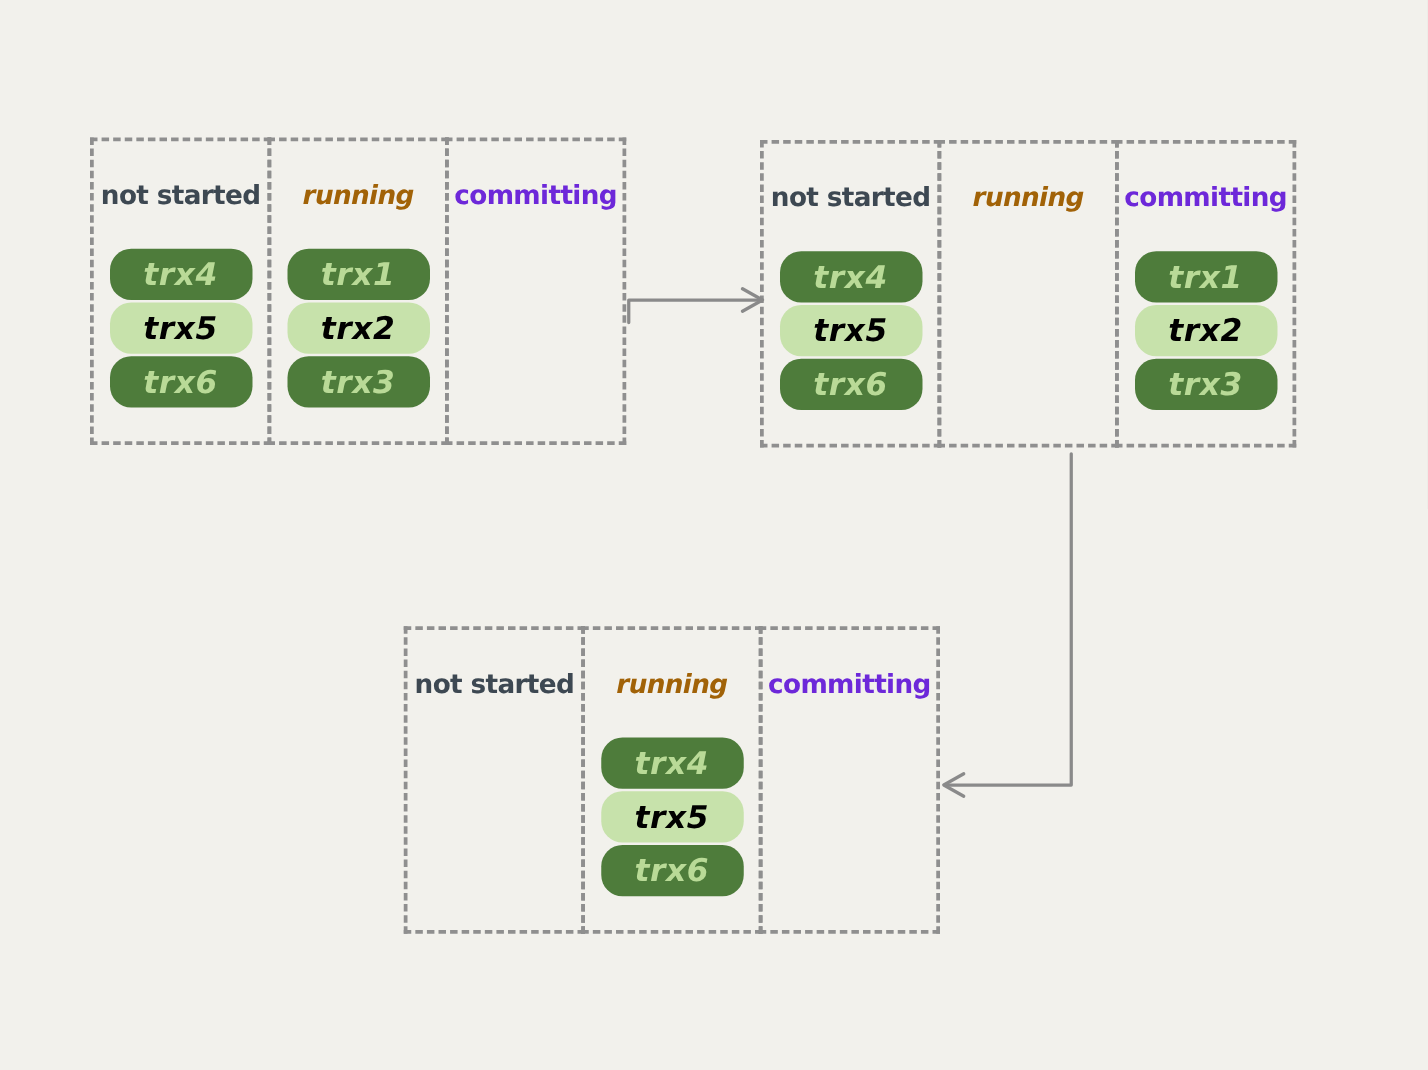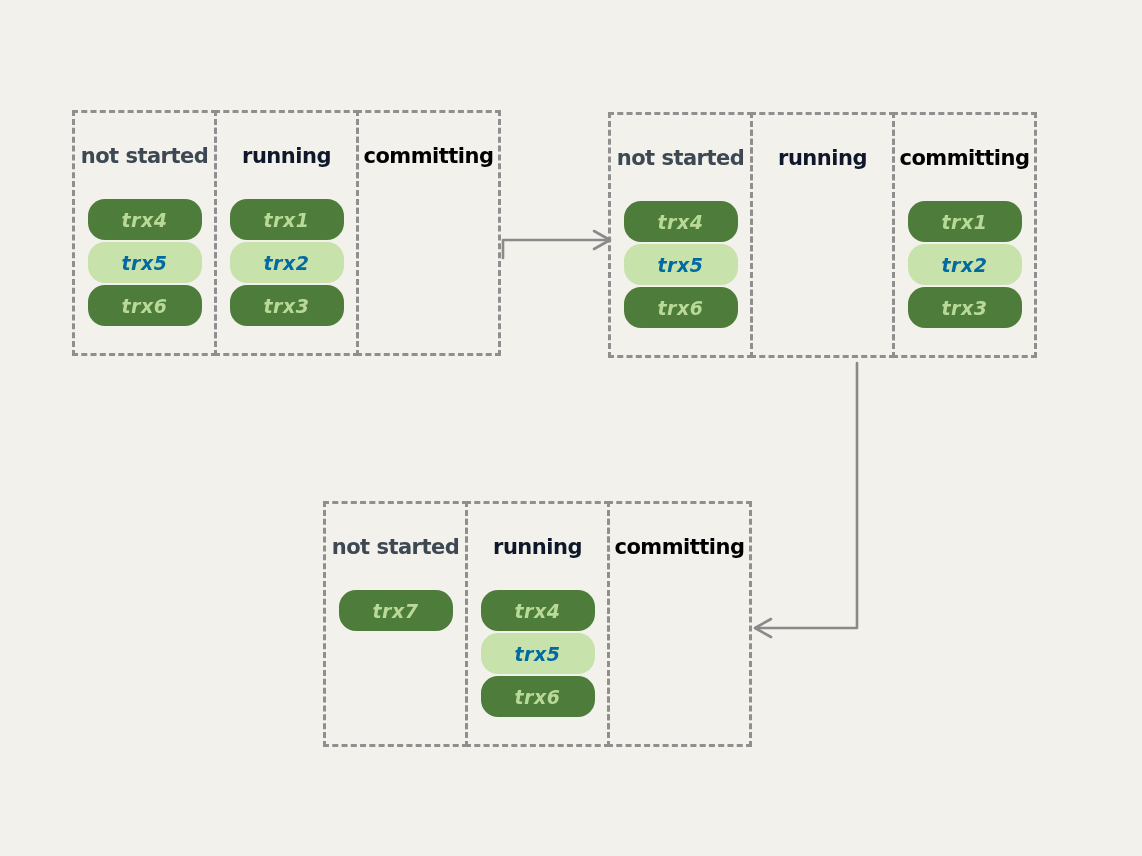--- a/index.html
+++ b/index.html
@@ -34,44 +34,44 @@
     margin-top: 26px;
     height: 34px;
     line-height: 34px;
     font-size: 21px;
     font-weight: 700;
     letter-spacing: -0.5px;
     white-space: nowrap;
     text-align: center;
   }
   .state-label.not-started { color: #3d4852; }
-  .state-label.running     { color: #0f172a; }
-  .state-label.committing  { color: #000000; }
+  .state-label.running     { color: #a16207; font-style: italic; }
+  .state-label.committing  { color: #6d28d9; }
   .pill-stack {
     margin-top: 26px;
     display: flex;
     flex-direction: column;
     align-items: center;
     gap: 2px;
   }
   .pill {
     box-sizing: border-box;
     width: 114px;
     height: 41px;
     border-radius: 17px;
     display: flex;
     align-items: center;
     justify-content: center;
-    font-size: 19px;
+    font-size: 25px;
     font-weight: 700;
     font-style: italic;
     letter-spacing: 0.5px;
   }
   .pill.dark  { background: #4e7c3b; color: #b9da97; }
-  .pill.light { background: #c7e2ab; color: #0369a1; }
+  .pill.light { background: #c7e2ab; color: #000000; }
   .arrow-layer {
     position: absolute;
     left: 0; top: 0;
     width: 1142px;
     height: 856px;
     z-index: 5;
     pointer-events: none;
   }
   .arrow-layer path {
     fill: none;
@@ -133,21 +133,20 @@
         <div class="pill light">trx2</div>
         <div class="pill dark">trx3</div>
       </div>
     </div>
   </div>
 
   <div class="stage-group" id="stage-3">
     <div class="state-box">
       <div class="state-label not-started">not started</div>
       <div class="pill-stack">
-        <div class="pill dark">trx7</div>
       </div>
     </div>
     <div class="state-box">
       <div class="state-label running">running</div>
       <div class="pill-stack">
         <div class="pill dark">trx4</div>
         <div class="pill light">trx5</div>
         <div class="pill dark">trx6</div>
       </div>
     </div>

